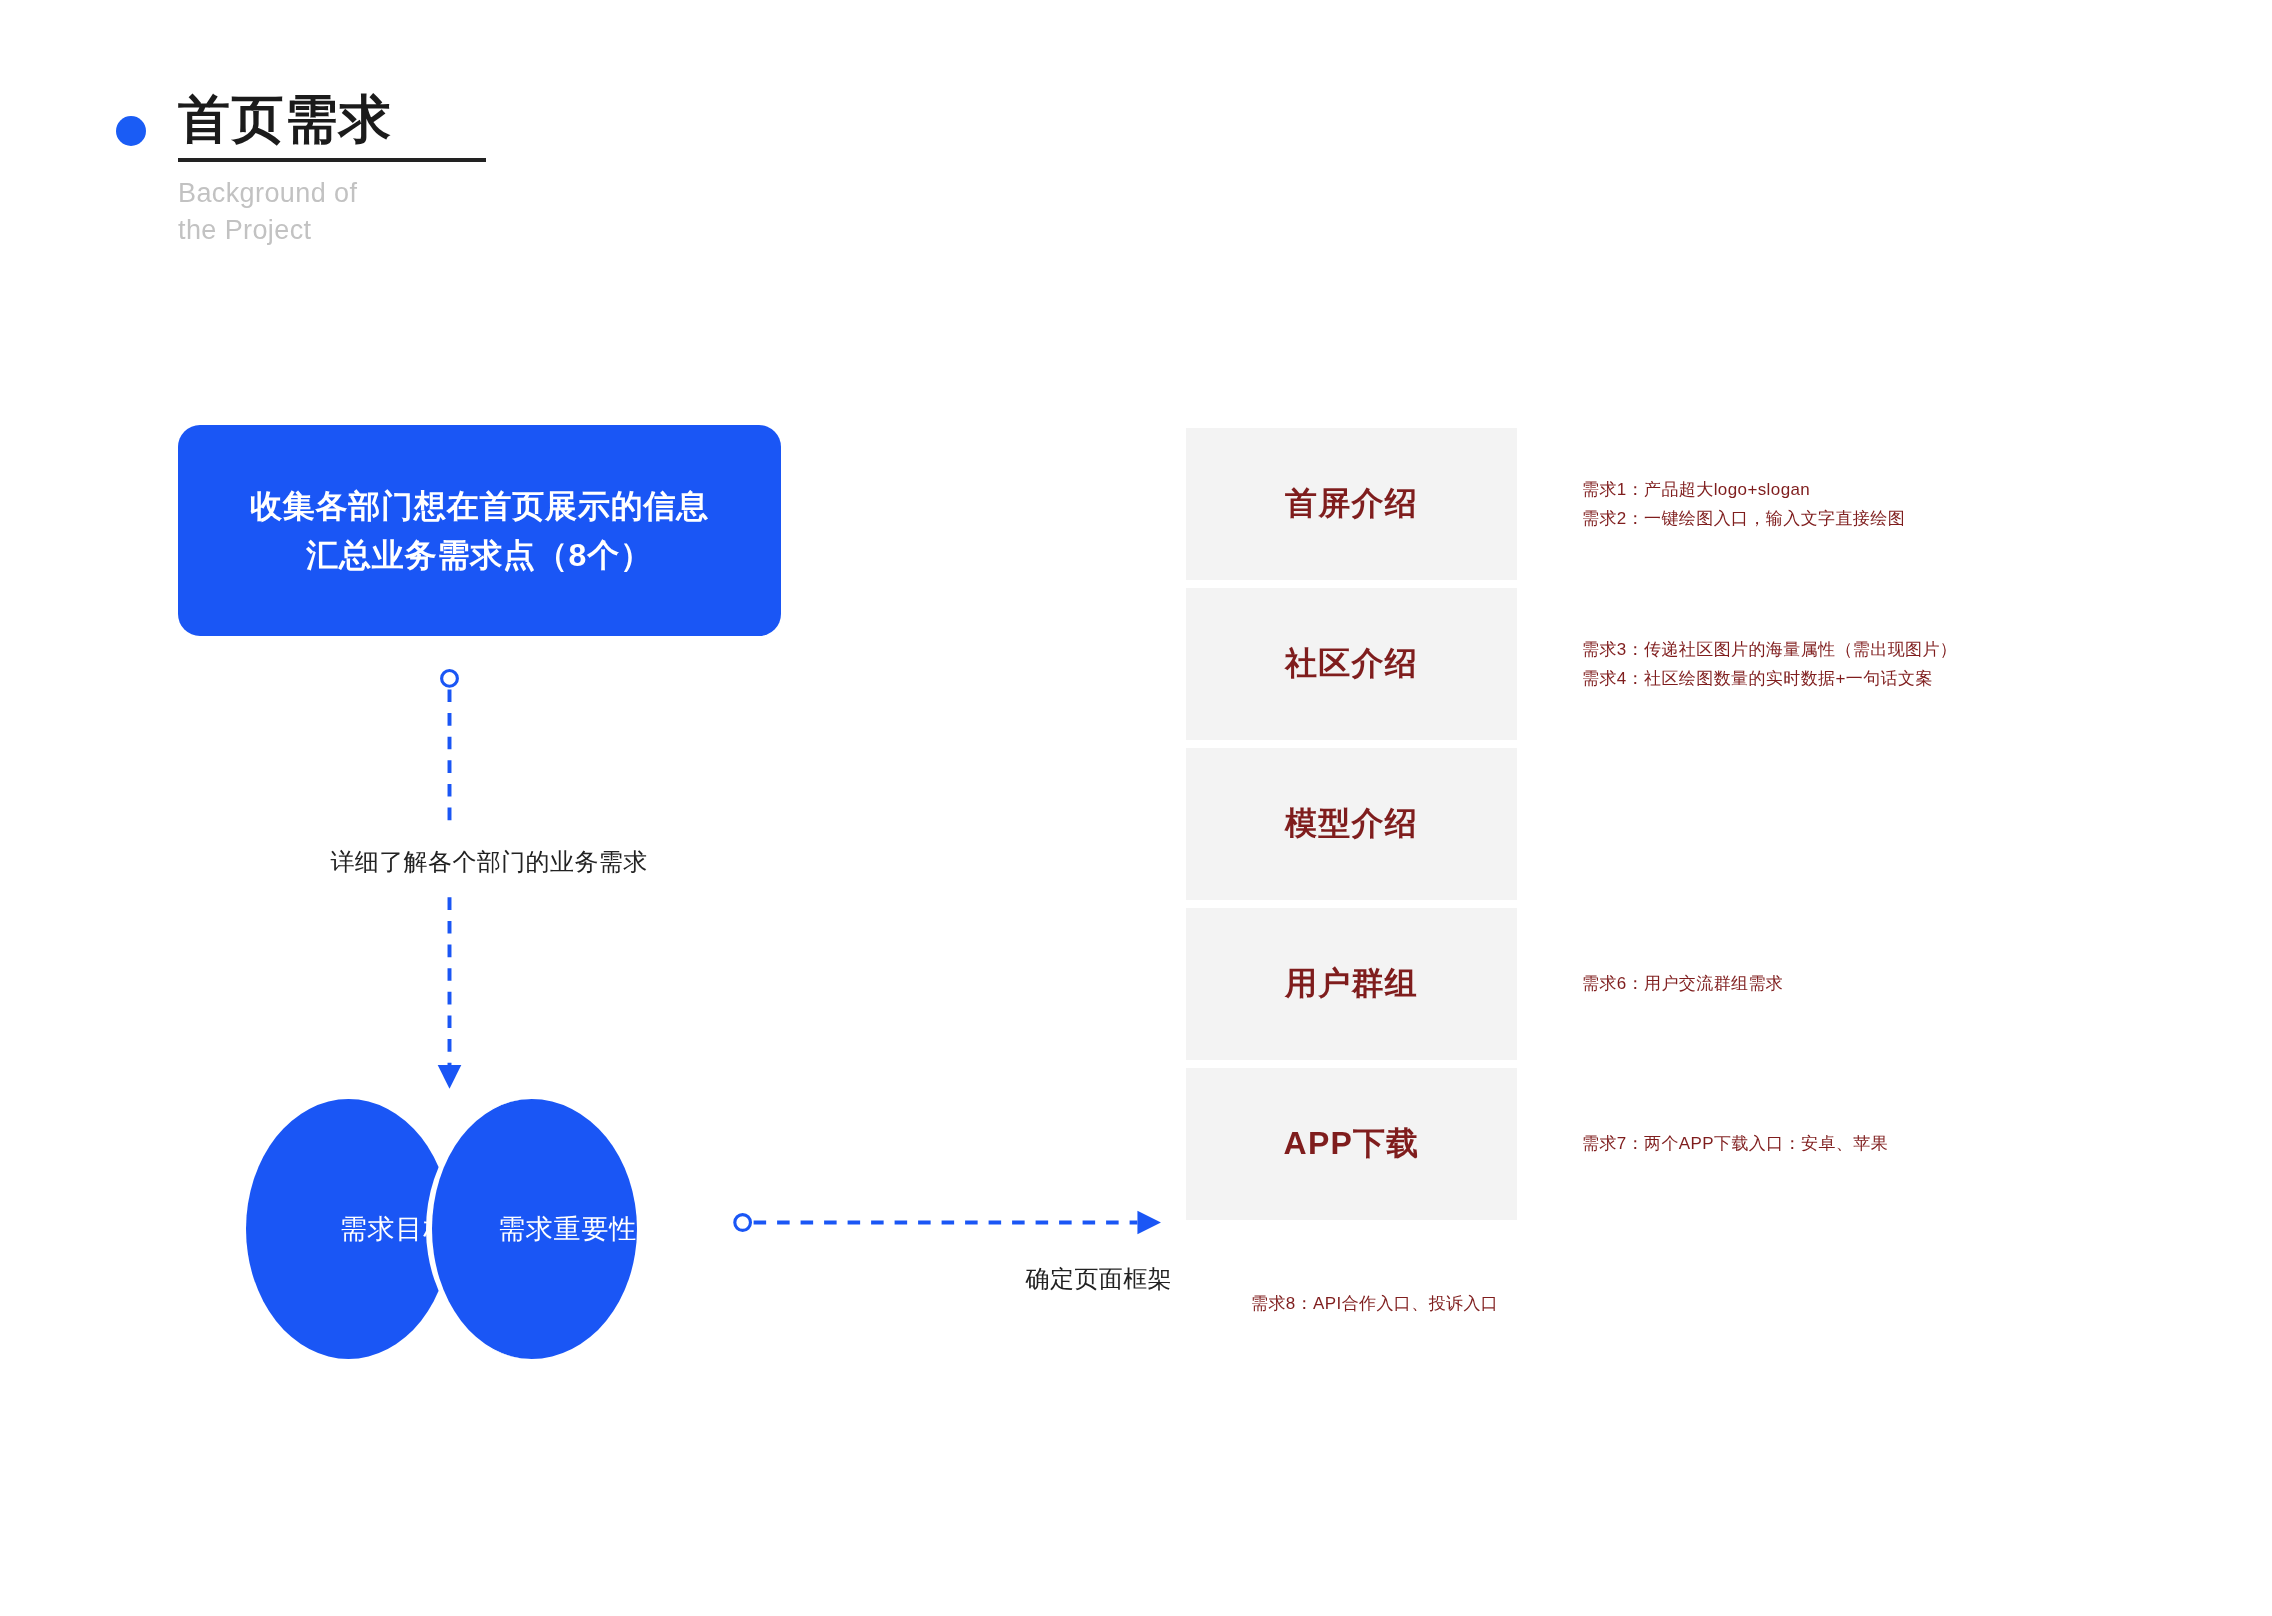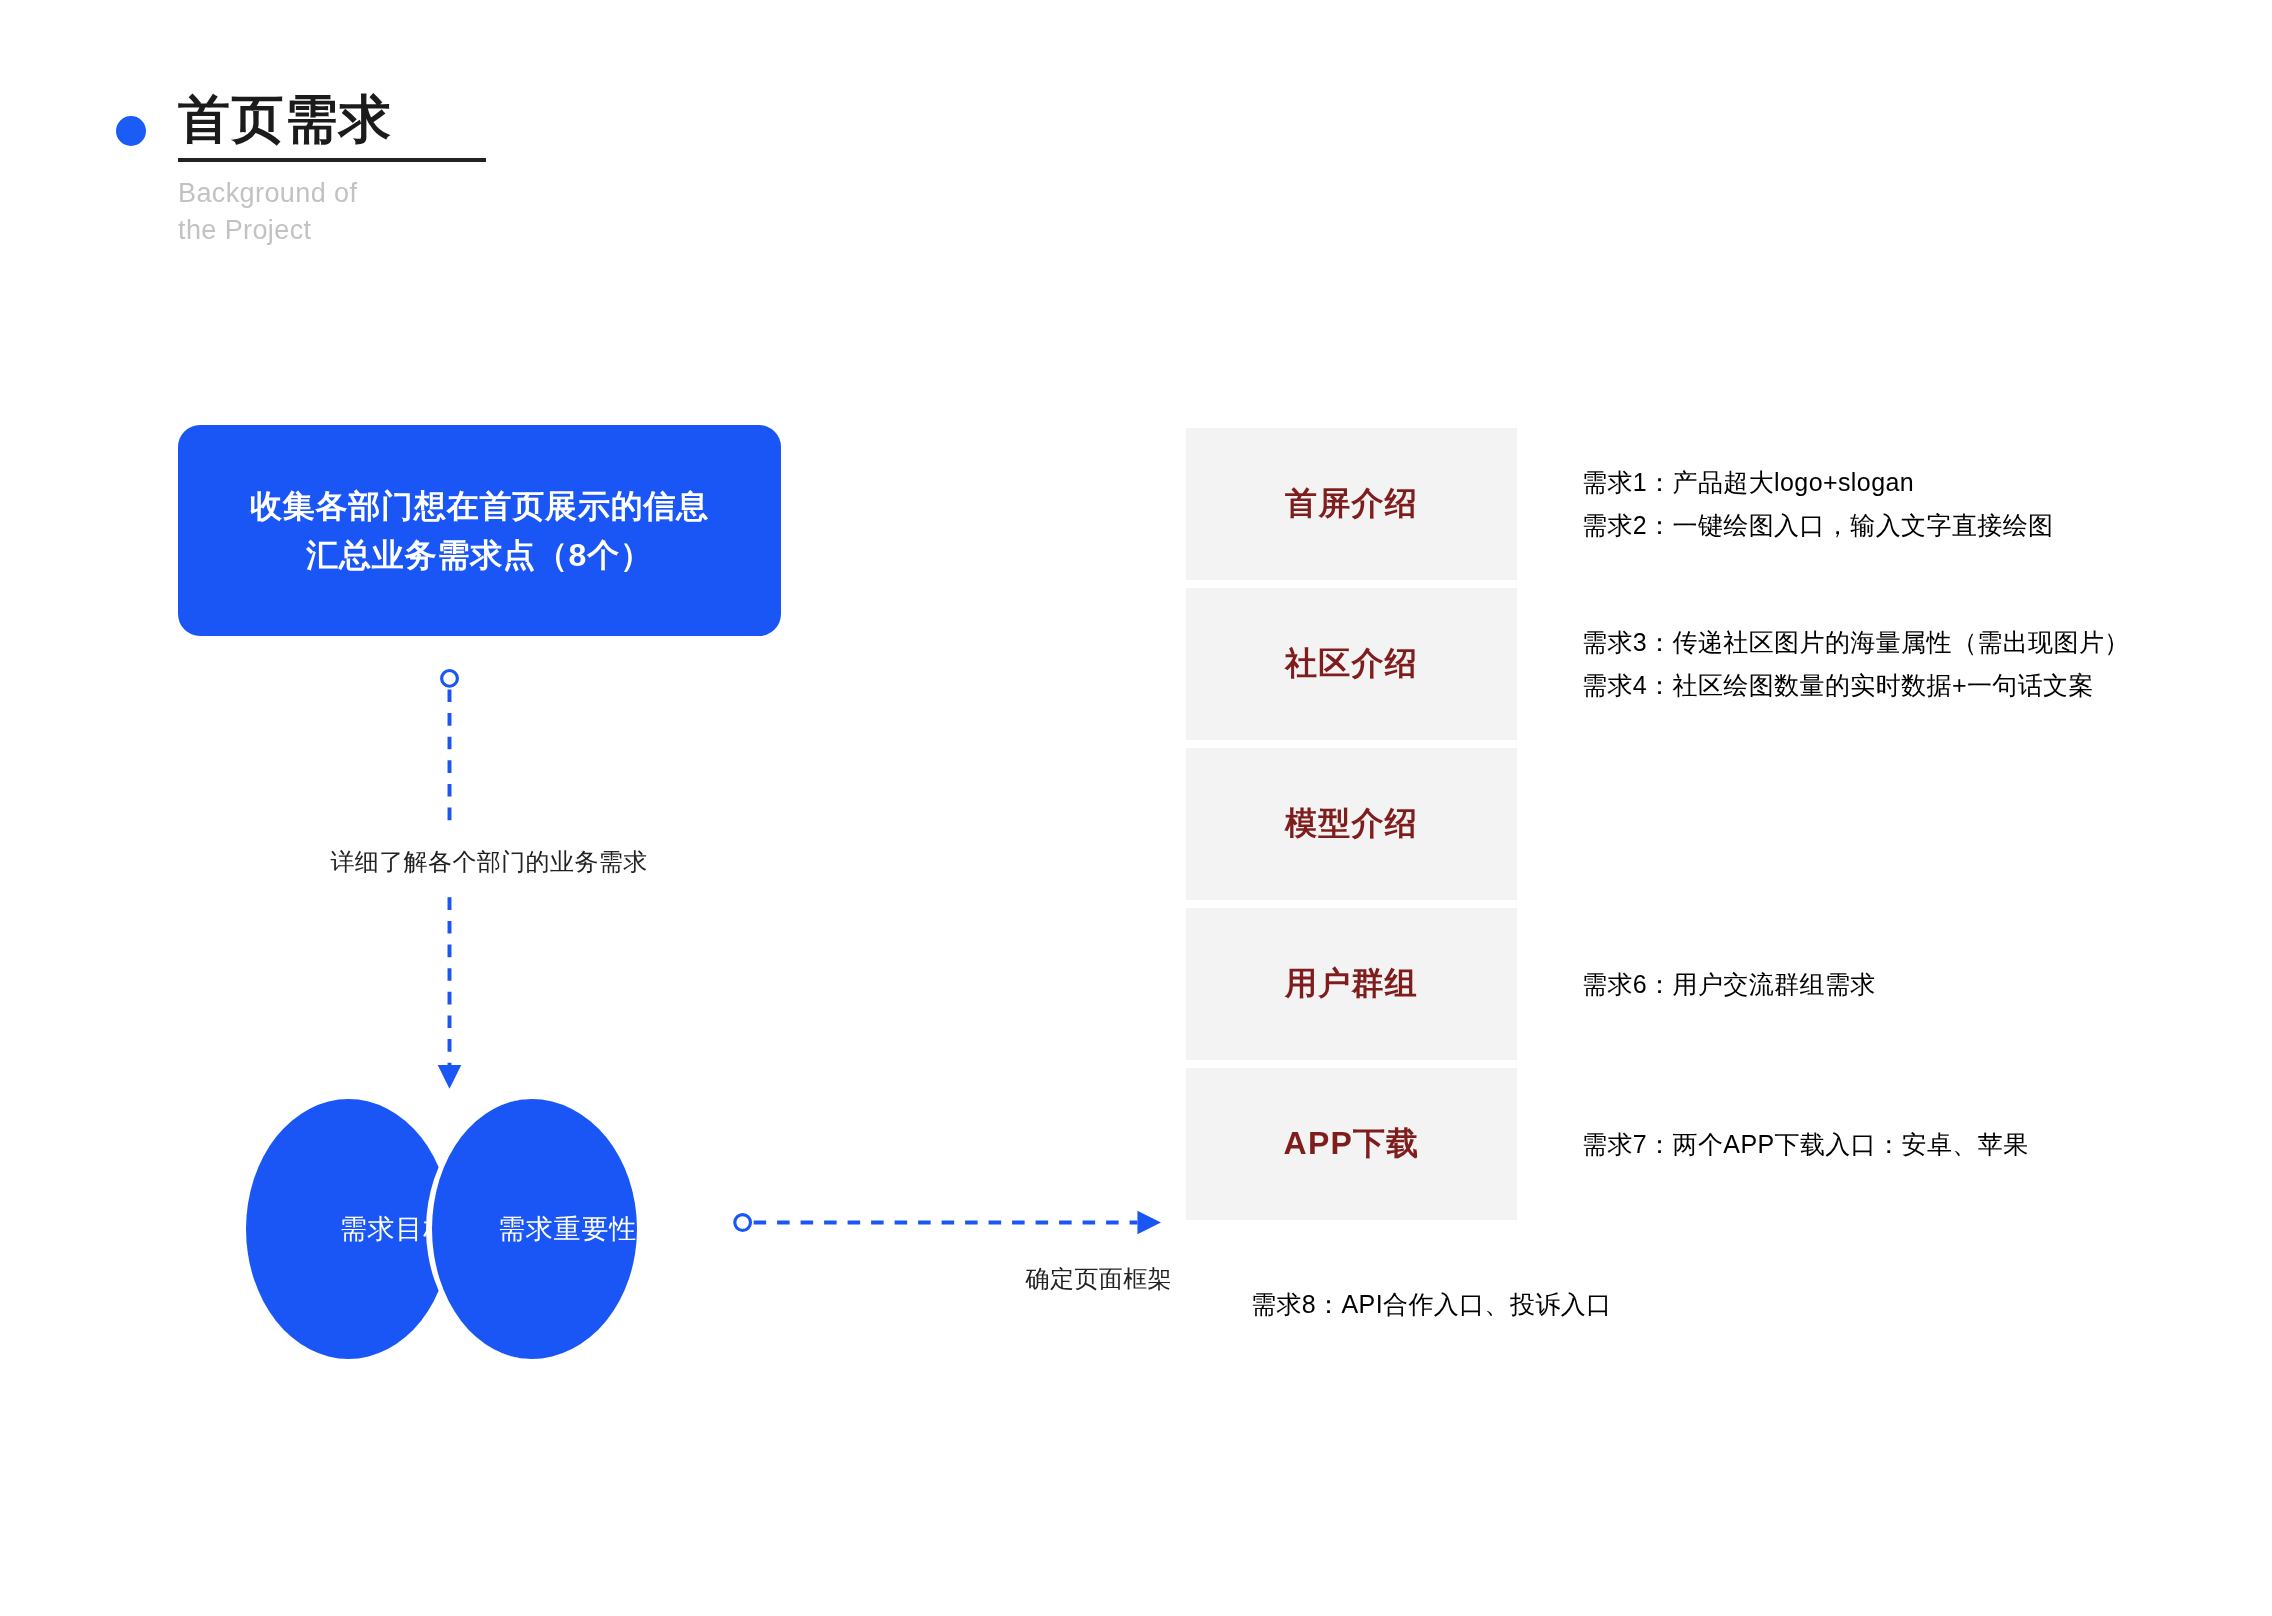--- a/index.html
+++ b/index.html
@@ -188,22 +188,22 @@
   }
   .req-items {
     flex: 1 1 auto;
     display: flex;
     flex-direction: column;
     justify-content: center;
     padding-left: 65px;
     box-sizing: border-box;
   }
   .req-item {
-    font-size: 25px;
-    color: #000000;
+    font-size: 17px;
+    color: #7f1d1d;
     line-height: 1.72;
     letter-spacing: 0.4px;
     white-space: nowrap;
   }
 </style>
 </head>
 <body>
 
 <div id="header">
   <div id="header-bullet"></div>

